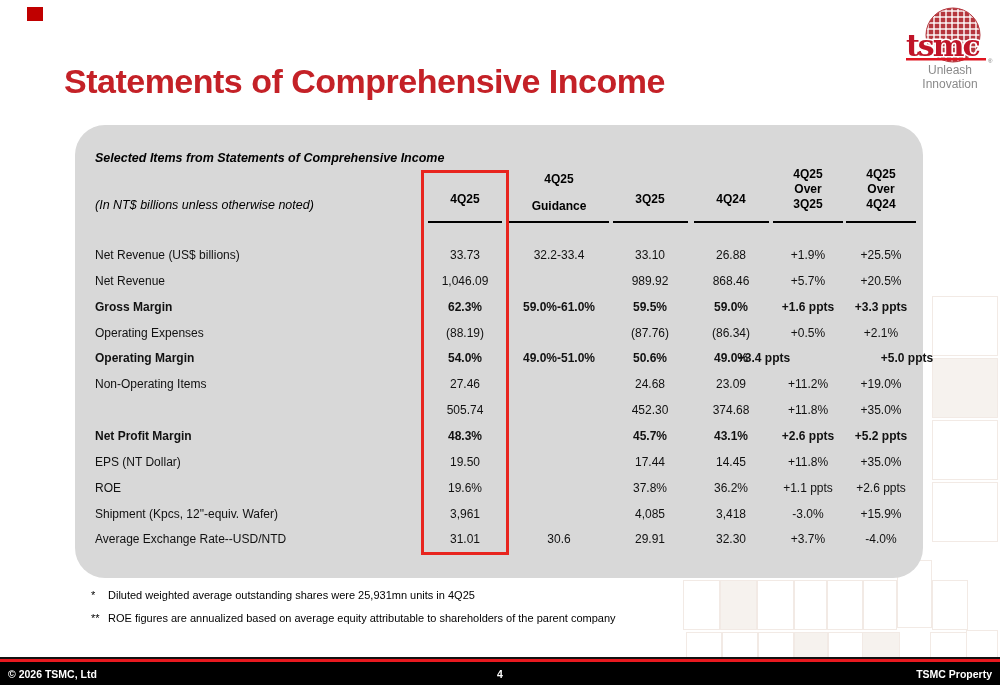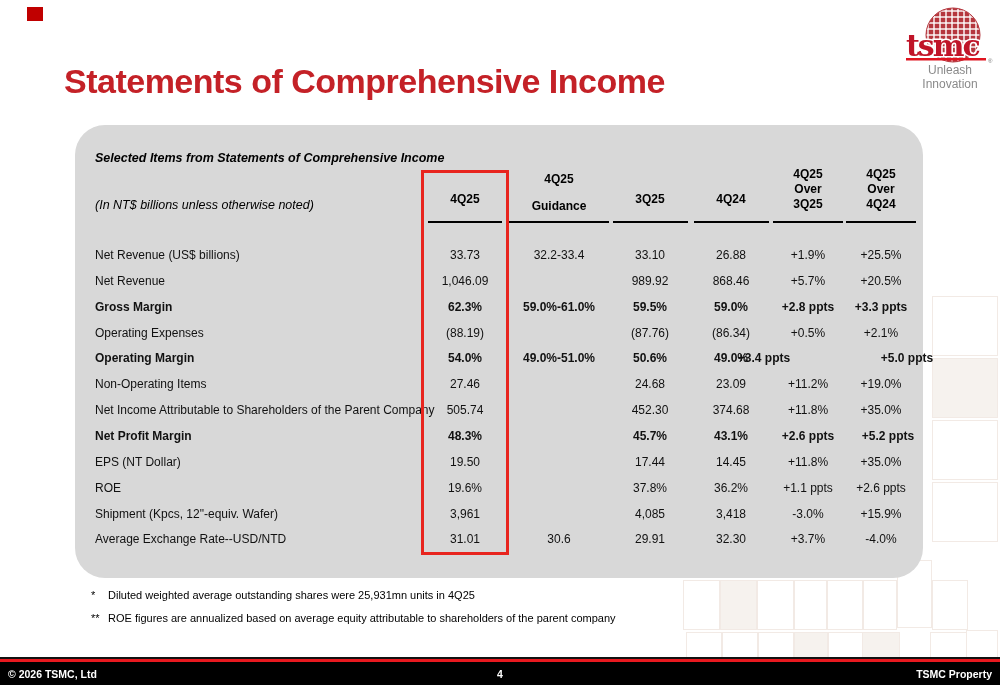--- a/index.html
+++ b/index.html
@@ -149,21 +149,21 @@
       <div class="cell" style="left: 671px;">868.46</div>
       <div class="cell" style="left: 748px;">+5.7%</div>
       <div class="cell" style="left: 821px;">+20.5%</div>
     </div>
     <div class="trow bold" style="top: 300px;">
       <div class="rlabel">Gross Margin</div>
       <div class="cell" style="left: 405px;">62.3%</div>
       <div class="cell" style="left: 499px;">59.0%-61.0%</div>
       <div class="cell" style="left: 590px;">59.5%</div>
       <div class="cell" style="left: 671px;">59.0%</div>
-      <div class="cell" style="left: 748px;">+2.8 ppts</div>
+      <div class="cell" style="left: 748px;">+1.6 ppts</div>
       <div class="cell" style="left: 821px;">+3.3 ppts</div>
     </div>
     <div class="trow" style="top: 326px;">
       <div class="rlabel">Operating Expenses</div>
       <div class="cell" style="left: 405px;">(88.19)</div>
       <div class="cell" style="left: 590px;">(87.76)</div>
       <div class="cell" style="left: 671px;">(86.34)</div>
       <div class="cell" style="left: 748px;">+0.5%</div>
       <div class="cell" style="left: 821px;">+2.1%</div>
     </div>
@@ -178,34 +178,33 @@
     </div>
     <div class="trow" style="top: 377px;">
       <div class="rlabel">Non-Operating Items</div>
       <div class="cell" style="left: 405px;">27.46</div>
       <div class="cell" style="left: 590px;">24.68</div>
       <div class="cell" style="left: 671px;">23.09</div>
       <div class="cell" style="left: 748px;">+11.2%</div>
       <div class="cell" style="left: 821px;">+19.0%</div>
     </div>
     <div class="trow" style="top: 403px;">
-      <div class="rlabel">Net Income Attributable to Shareholders of the Parent Company</div>
       <div class="cell" style="left: 405px;">505.74</div>
       <div class="cell" style="left: 590px;">452.30</div>
       <div class="cell" style="left: 671px;">374.68</div>
       <div class="cell" style="left: 748px;">+11.8%</div>
       <div class="cell" style="left: 821px;">+35.0%</div>
     </div>
     <div class="trow bold" style="top: 429px;">
       <div class="rlabel">Net Profit Margin</div>
       <div class="cell" style="left: 405px;">48.3%</div>
       <div class="cell" style="left: 590px;">45.7%</div>
       <div class="cell" style="left: 671px;">43.1%</div>
       <div class="cell" style="left: 748px;">+2.6 ppts</div>
-      <div class="cell" style="left: 821px; padding-left: 7px;">+5.2 ppts</div>
+      <div class="cell" style="left: 821px;">+5.2 ppts</div>
     </div>
     <div class="trow" style="top: 455px;">
       <div class="rlabel">EPS (NT Dollar)</div>
       <div class="cell" style="left: 405px;">19.50</div>
       <div class="cell" style="left: 590px;">17.44</div>
       <div class="cell" style="left: 671px;">14.45</div>
       <div class="cell" style="left: 748px;">+11.8%</div>
       <div class="cell" style="left: 821px;">+35.0%</div>
     </div>
     <div class="trow" style="top: 481px;">

